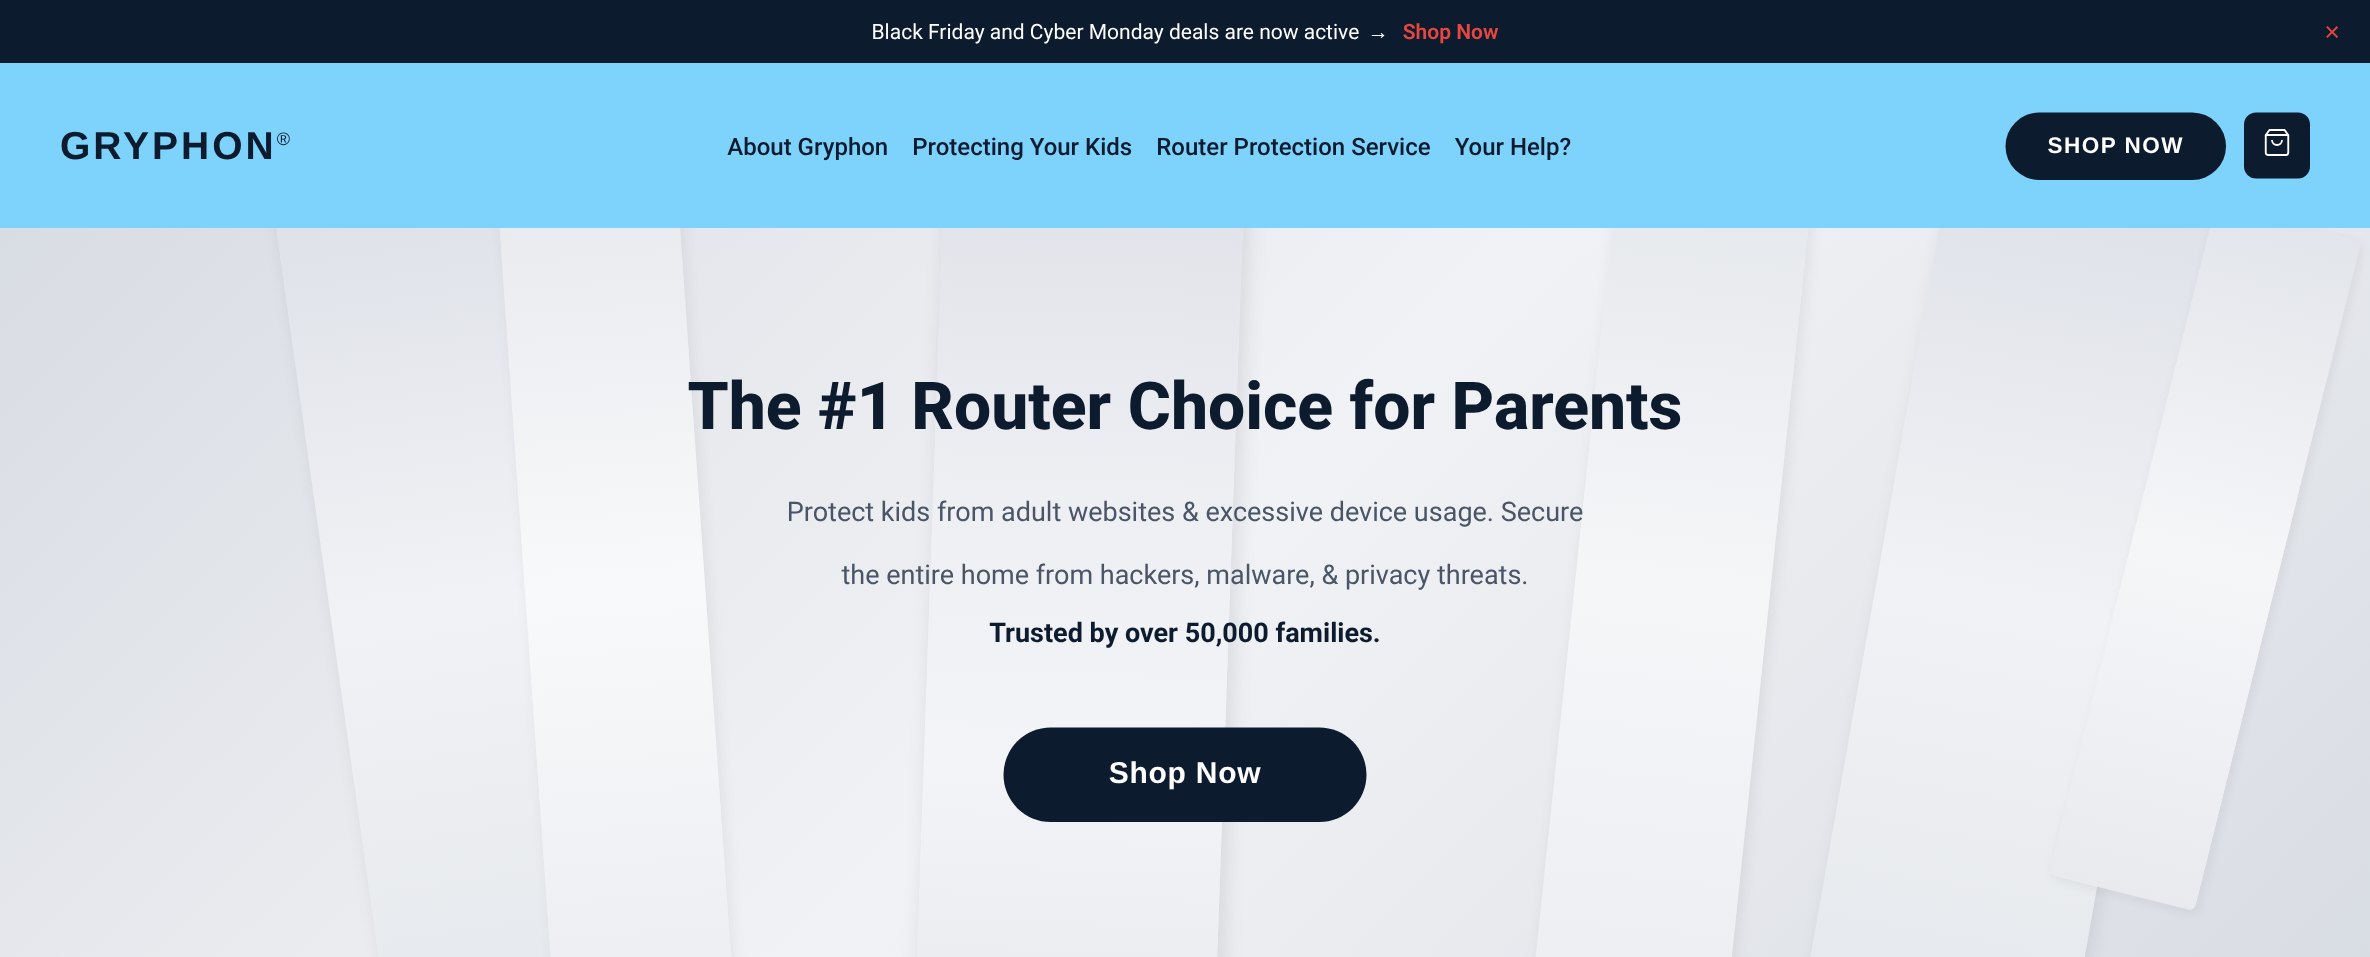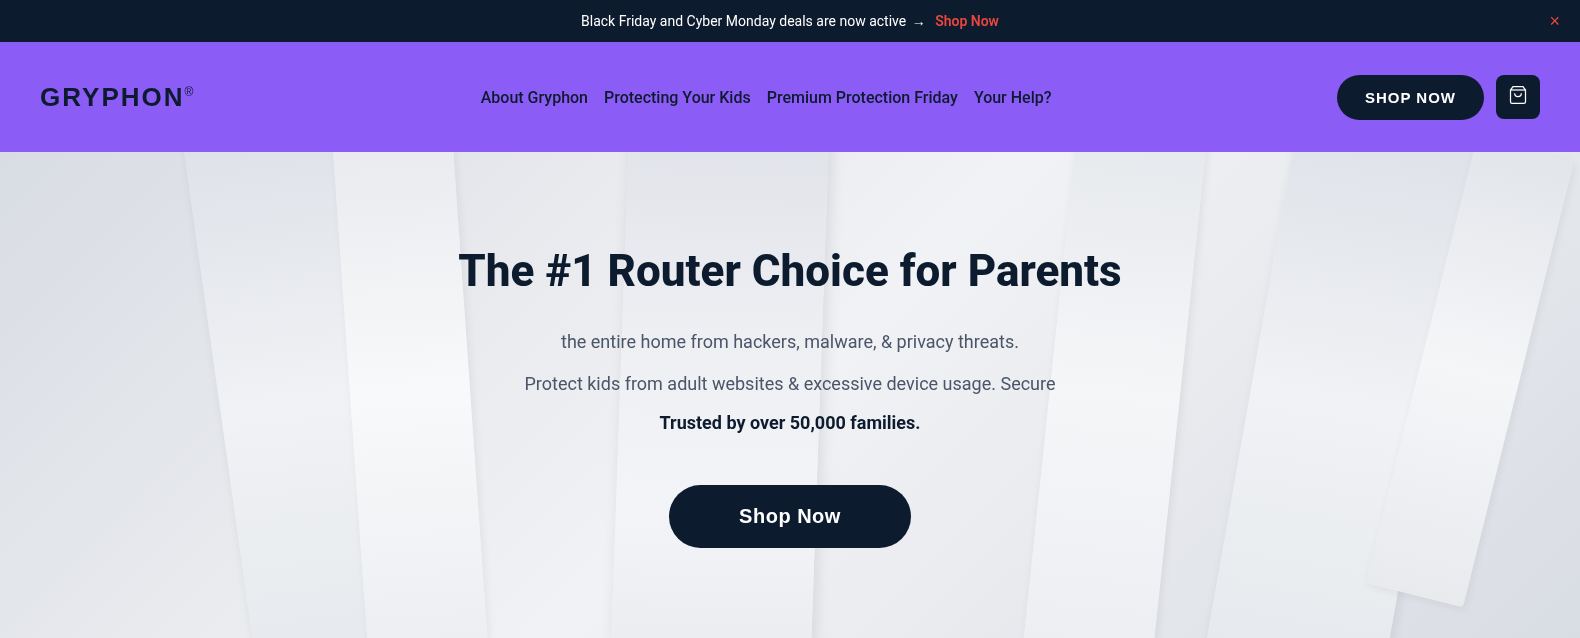--- a/index.html
+++ b/index.html
@@ -48,21 +48,21 @@
       color: #e8473f;
       font-size: 18px;
       cursor: pointer;
       background: none;
       border: none;
       line-height: 1;
     }
 
     
     .navbar {
-      background-color: #8b5cf6;
+      background-color: #7dd3fc;
       padding: 0 40px;
       display: flex;
       align-items: center;
       justify-content: space-between;
       height: 110px;
       box-shadow: 0 1px 3px rgba(0,0,0,0.08);
     }
 
     .logo {
       font-size: 26px;
@@ -274,21 +274,21 @@
   </div>
 
   <ul class="nav-links">
     <li>
       <a>About Gryphon</a>
     </li>
     <li>
       <a>Protecting Your Kids</a>
     </li>
     <li>
-      <a>Premium Protection Friday</a>
+      <a>Router Protection Service</a>
     </li>
     <li>
       <a>Your Help?</a>
     </li>
   </ul>
 
   <div class="nav-right">
     <button class="shop-now-btn">SHOP NOW</button>
     <button class="cart-btn">
       <span>
@@ -306,18 +306,18 @@
 
   <div class="hero-bg-shape shape-left"></div>
   <div class="hero-bg-shape shape-center-left"></div>
   <div class="hero-bg-shape shape-center"></div>
   <div class="hero-bg-shape shape-center-right"></div>
   <div class="hero-bg-shape shape-right"></div>
   <div class="hero-bg-shape shape-far-right"></div>
 
   <div class="hero-content">
     <h1 class="hero-title">The #1 Router Choice for Parents</h1>
+    <p class="hero-subtitle">Protect kids from adult websites &amp; excessive device usage. Secure</p>
     <p class="hero-subtitle">the entire home from hackers, malware, &amp; privacy threats.</p>
-    <p class="hero-subtitle">Protect kids from adult websites &amp; excessive device usage. Secure</p>
     <p class="hero-trusted">Trusted by over 50,000 families.</p>
     <button class="hero-cta">Shop Now</button>
   </div>
 </section>
 
 </body></html>

